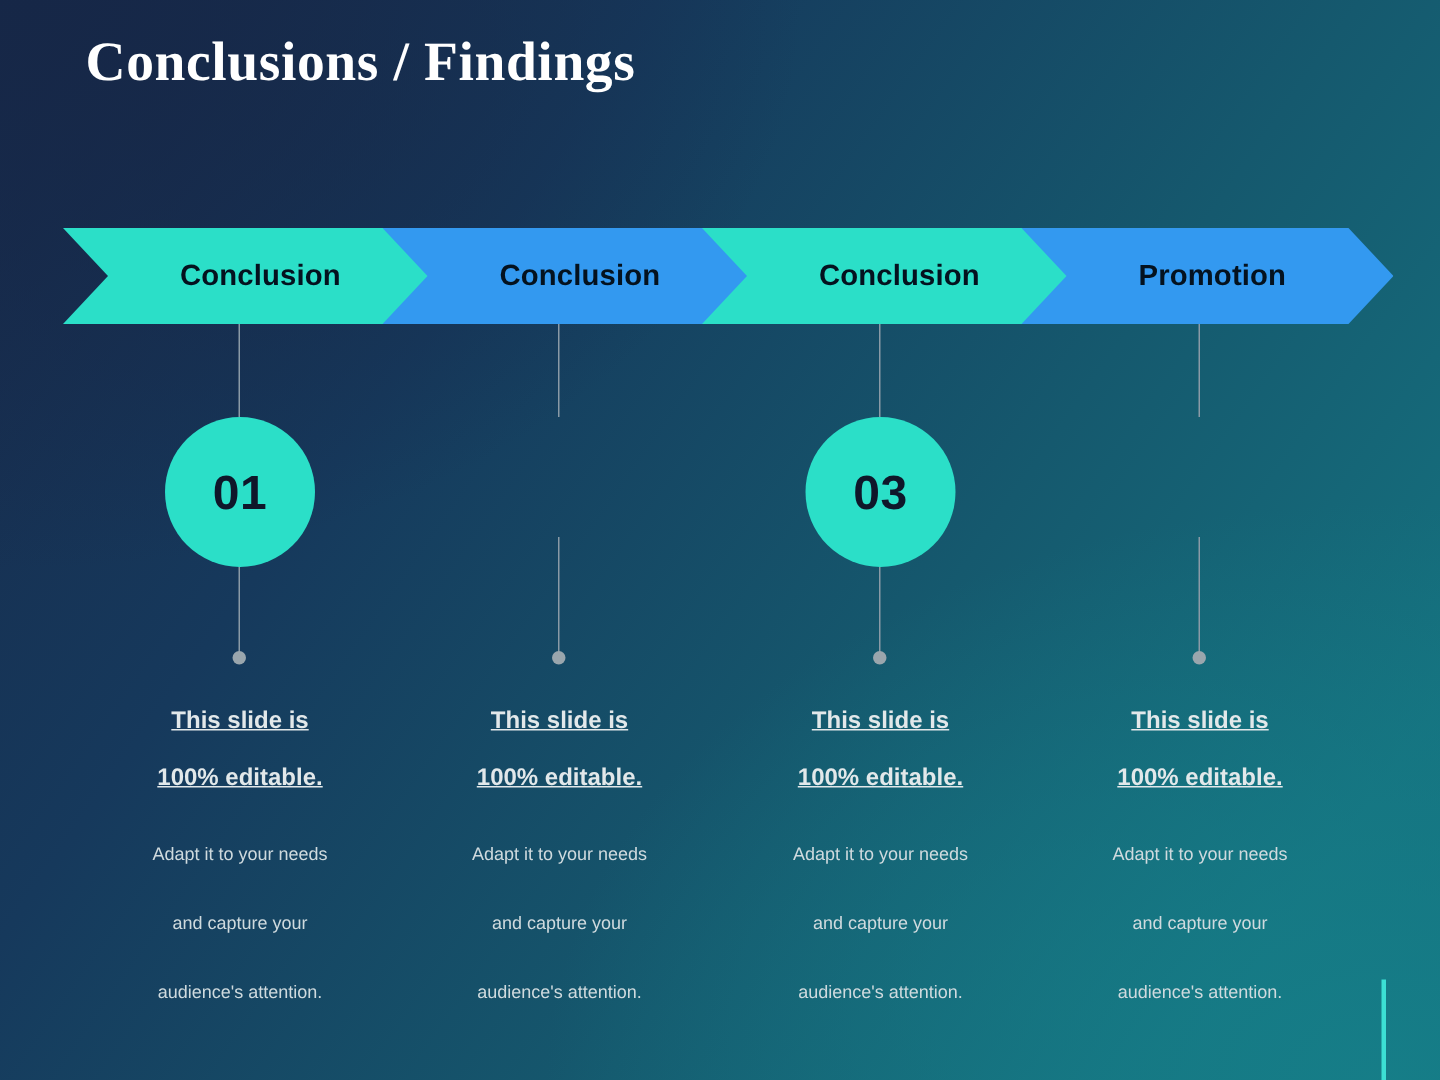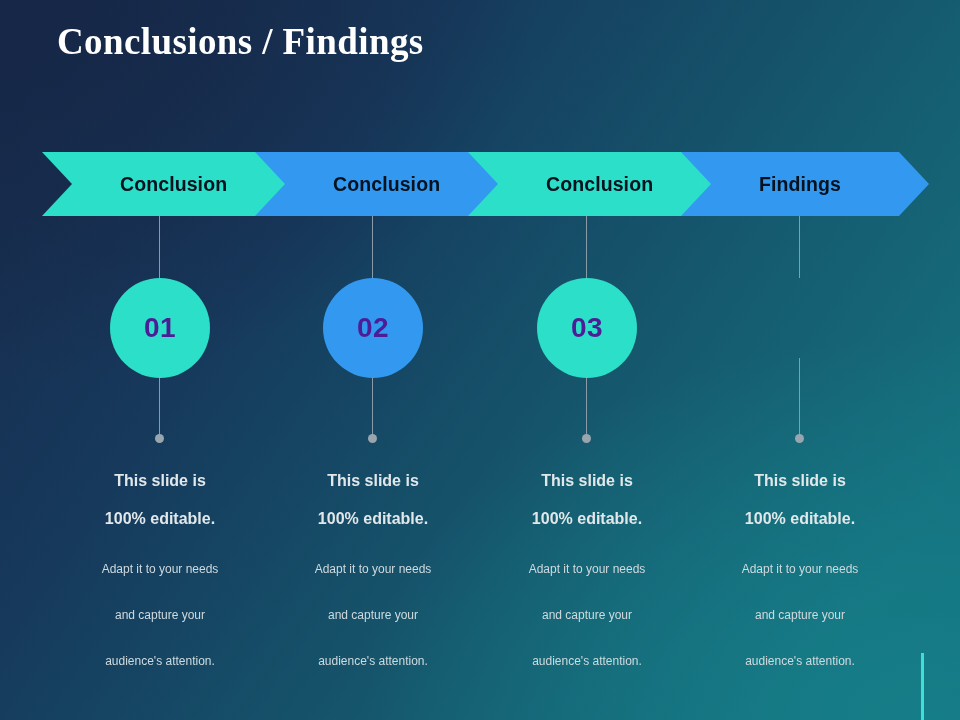--- a/index.html
+++ b/index.html
@@ -90,38 +90,39 @@
   
   .num-circle {
     position: absolute;
     top: 278px;
     width: 100px;
     height: 100px;
     border-radius: 50%;
     display: flex;
     align-items: center;
     justify-content: center;
-    font-size: 28px;
-    font-weight: bold;
-    color: #4c1d95;
+    font-size: 32px;
+    font-weight: bold;
+    color: #0f172a;
     letter-spacing: 0.4px;
   }
 
   
   .text-col {
     position: absolute;
     top: 462px;
     width: 200px;
     text-align: center;
   }
   .col-head {
     font-size: 16px;
     font-weight: bold;
     color: #e2e8ea;
     line-height: 38px;
+    text-decoration: underline;
   }
   .col-body {
     margin-top: 16px;
     font-size: 12px;
     color: #cfdade;
     line-height: 30px;
   }
 
   
   #accent-bar {
@@ -148,21 +149,21 @@
 
     <div class="chevron" style="left: 255px; width: 248px; background: rgb(51, 153, 240);">
       <span class="chevron-label">Conclusion</span>
     </div>
 
     <div class="chevron" style="left: 468px; width: 248px; background: rgb(43, 223, 200);">
       <span class="chevron-label">Conclusion</span>
     </div>
 
     <div class="chevron" style="left: 681px; width: 248px; background: rgb(51, 153, 240);">
-      <span class="chevron-label">Findings</span>
+      <span class="chevron-label">Promotion</span>
     </div>
 
   </div>
 
   <div class="conn-top" style="left:159px;"></div>
   <div class="conn-top" style="left:372px;"></div>
   <div class="conn-top" style="left:586px;"></div>
   <div class="conn-top" style="left:799px;"></div>
 
   <div class="conn-bottom" style="left:159px;"></div>
@@ -171,23 +172,20 @@
   <div class="conn-bottom" style="left:799px;"></div>
 
   <div class="conn-dot" style="left:155px;"></div>
   <div class="conn-dot" style="left:368px;"></div>
   <div class="conn-dot" style="left:582px;"></div>
   <div class="conn-dot" style="left:795px;"></div>
 
   <div class="num-circle" style="left:110px; background:#2BDFC8;">
     <span>01</span>
   </div>
-  <div class="num-circle" style="left:323px; background:#3399F0;">
-    <span>02</span>
-  </div>
   <div class="num-circle" style="left:537px; background:#2BDFC8;text-align:center;">
     <span>03</span>
   </div>
 
   <div class="text-col" style="left:60px;">
     <div class="col-head">This slide is</div>
     <div class="col-head">100% editable.</div>
     <div class="col-body">Adapt it to your needs</div>
     <div class="col-body">and capture your</div>
     <div class="col-body">audience's attention.</div>

